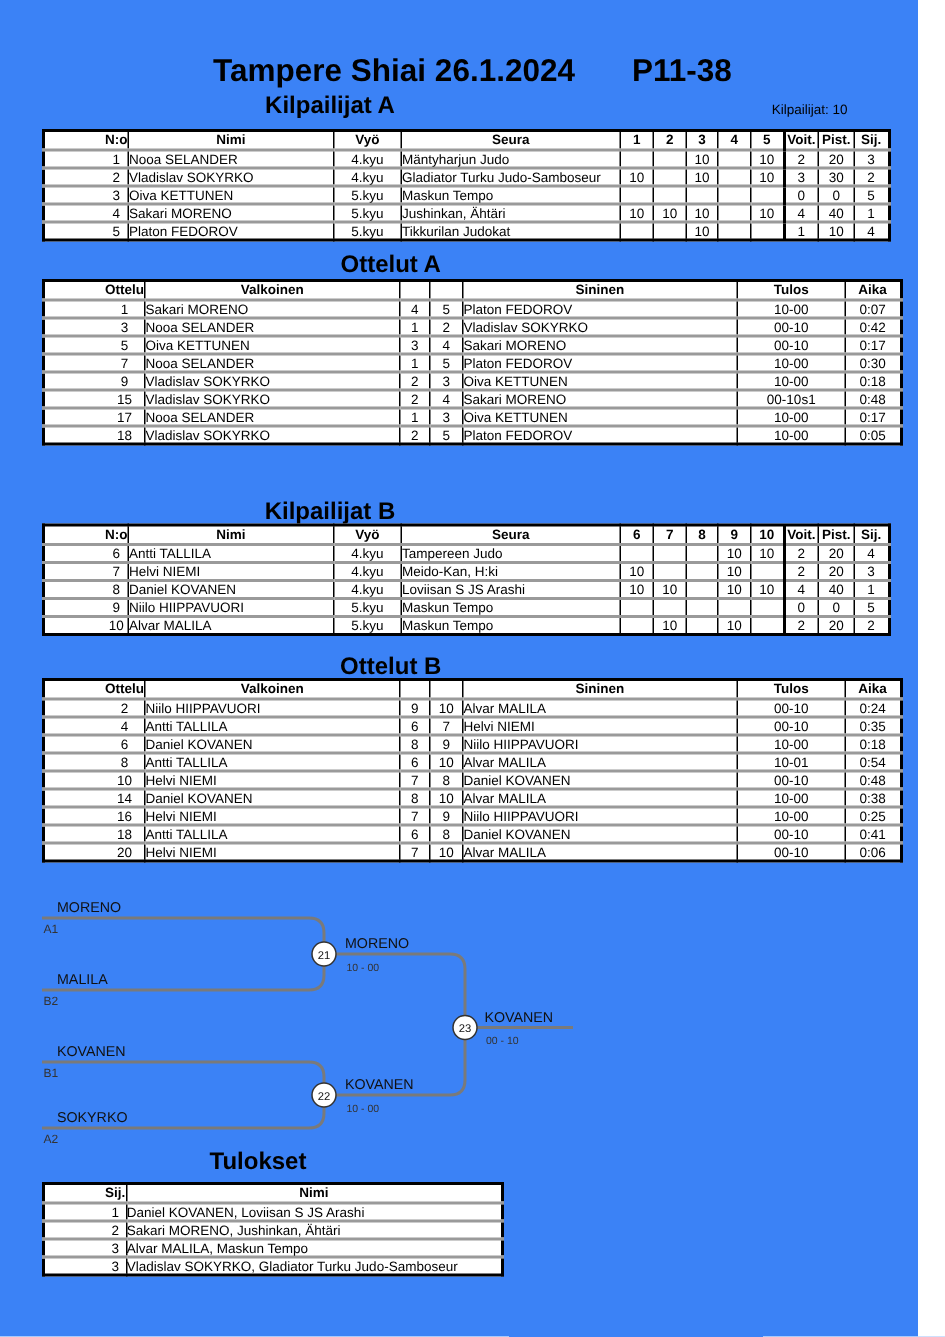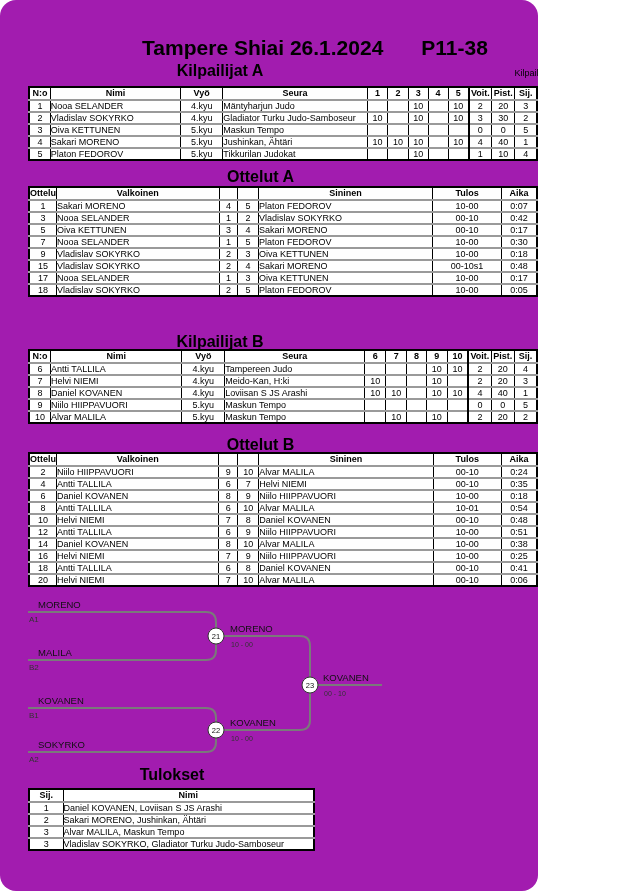--- a/index.html
+++ b/index.html
@@ -1,37 +1,37 @@
 <!DOCTYPE html>
 <html><head>
 <meta charset="utf-8">
 <style>
   html,body{margin:0;padding:0;background:#fff;}
-  .page{position:relative;width:538px;height:891px;background:#a21caf;
-        font-family:"Liberation Sans",sans-serif;color:#000;overflow:hidden;border-radius:16px;}
+  .page{position:relative;width:612px;height:891px;background:#3b82f6;
+        font-family:"Liberation Sans",sans-serif;color:#000;overflow:hidden;}
 
   .page-title{position:absolute;top:36px;left:0;width:630px;text-align:center;
               font-size:21px;font-weight:bold;white-space:nowrap;}
   .page-title .gap{display:inline-block;width:38px;}
 
   .sec-title{position:absolute;font-size:16px;font-weight:bold;text-align:center;white-space:nowrap;}
   #t-poolA{top:62px;left:28px;width:384px;}
   #t-matchA{top:168px;left:28px;width:465px;}
   #t-poolB{top:333px;left:28px;width:384px;}
   #t-matchB{top:436px;left:28px;width:465px;}
   #t-results{top:766px;left:28px;width:288px;}
 
   .comp-count{position:absolute;top:68px;left:460px;width:105px;text-align:right;font-size:9px;}
 
   table.grid{position:absolute;border-collapse:collapse;table-layout:fixed;
              border:2px solid #000;background:#fff;}
   table.grid th,table.grid td{padding:0;font-size:9px;line-height:10px;height:10px;
              white-space:nowrap;border-left:1px solid #000;font-weight:normal;}
   table.grid th{font-weight:bold;height:11px;line-height:11px;text-align:center;}
-  table.grid th:first-child,table.grid td:first-child{border-left:none;}
+  table.grid th:first-child,table.grid td:first-child{border-left:none;padding-left:40px;}
   table.grid tbody td{border-top:2px solid #9a9a9a;}
   .c{text-align:center;}
   .l{text-align:left;padding-left:6px;}
   .hl{text-align:left;padding-left:1px;}
   .bL2{border-left:2px solid #000 !important;}
 
   #poolA{top:86px;left:28px;}
   #matchesA{top:186px;left:28px;}
   #poolB{top:349px;left:28px;}
   #matchesB{top:452px;left:28px;}
@@ -429,29 +429,20 @@
           <td class="c">0:54</td>
         </tr>
         <tr>
           <td class="c">10</td>
           <td class="l">Helvi NIEMI</td>
           <td class="c">7</td>
           <td class="c">8</td>
           <td class="l">Daniel KOVANEN</td>
           <td class="c">00-10</td>
           <td class="c">0:48</td>
-        </tr>
-        <tr>
-          <td class="c">12</td>
-          <td class="l">Antti TALLILA</td>
-          <td class="c">6</td>
-          <td class="c">9</td>
-          <td class="l">Niilo HIIPPAVUORI</td>
-          <td class="c">10-00</td>
-          <td class="c">0:51</td>
         </tr>
         <tr>
           <td class="c">14</td>
           <td class="l">Daniel KOVANEN</td>
           <td class="c">8</td>
           <td class="c">10</td>
           <td class="l">Alvar MALILA</td>
           <td class="c">10-00</td>
           <td class="c">0:38</td>
         </tr>

